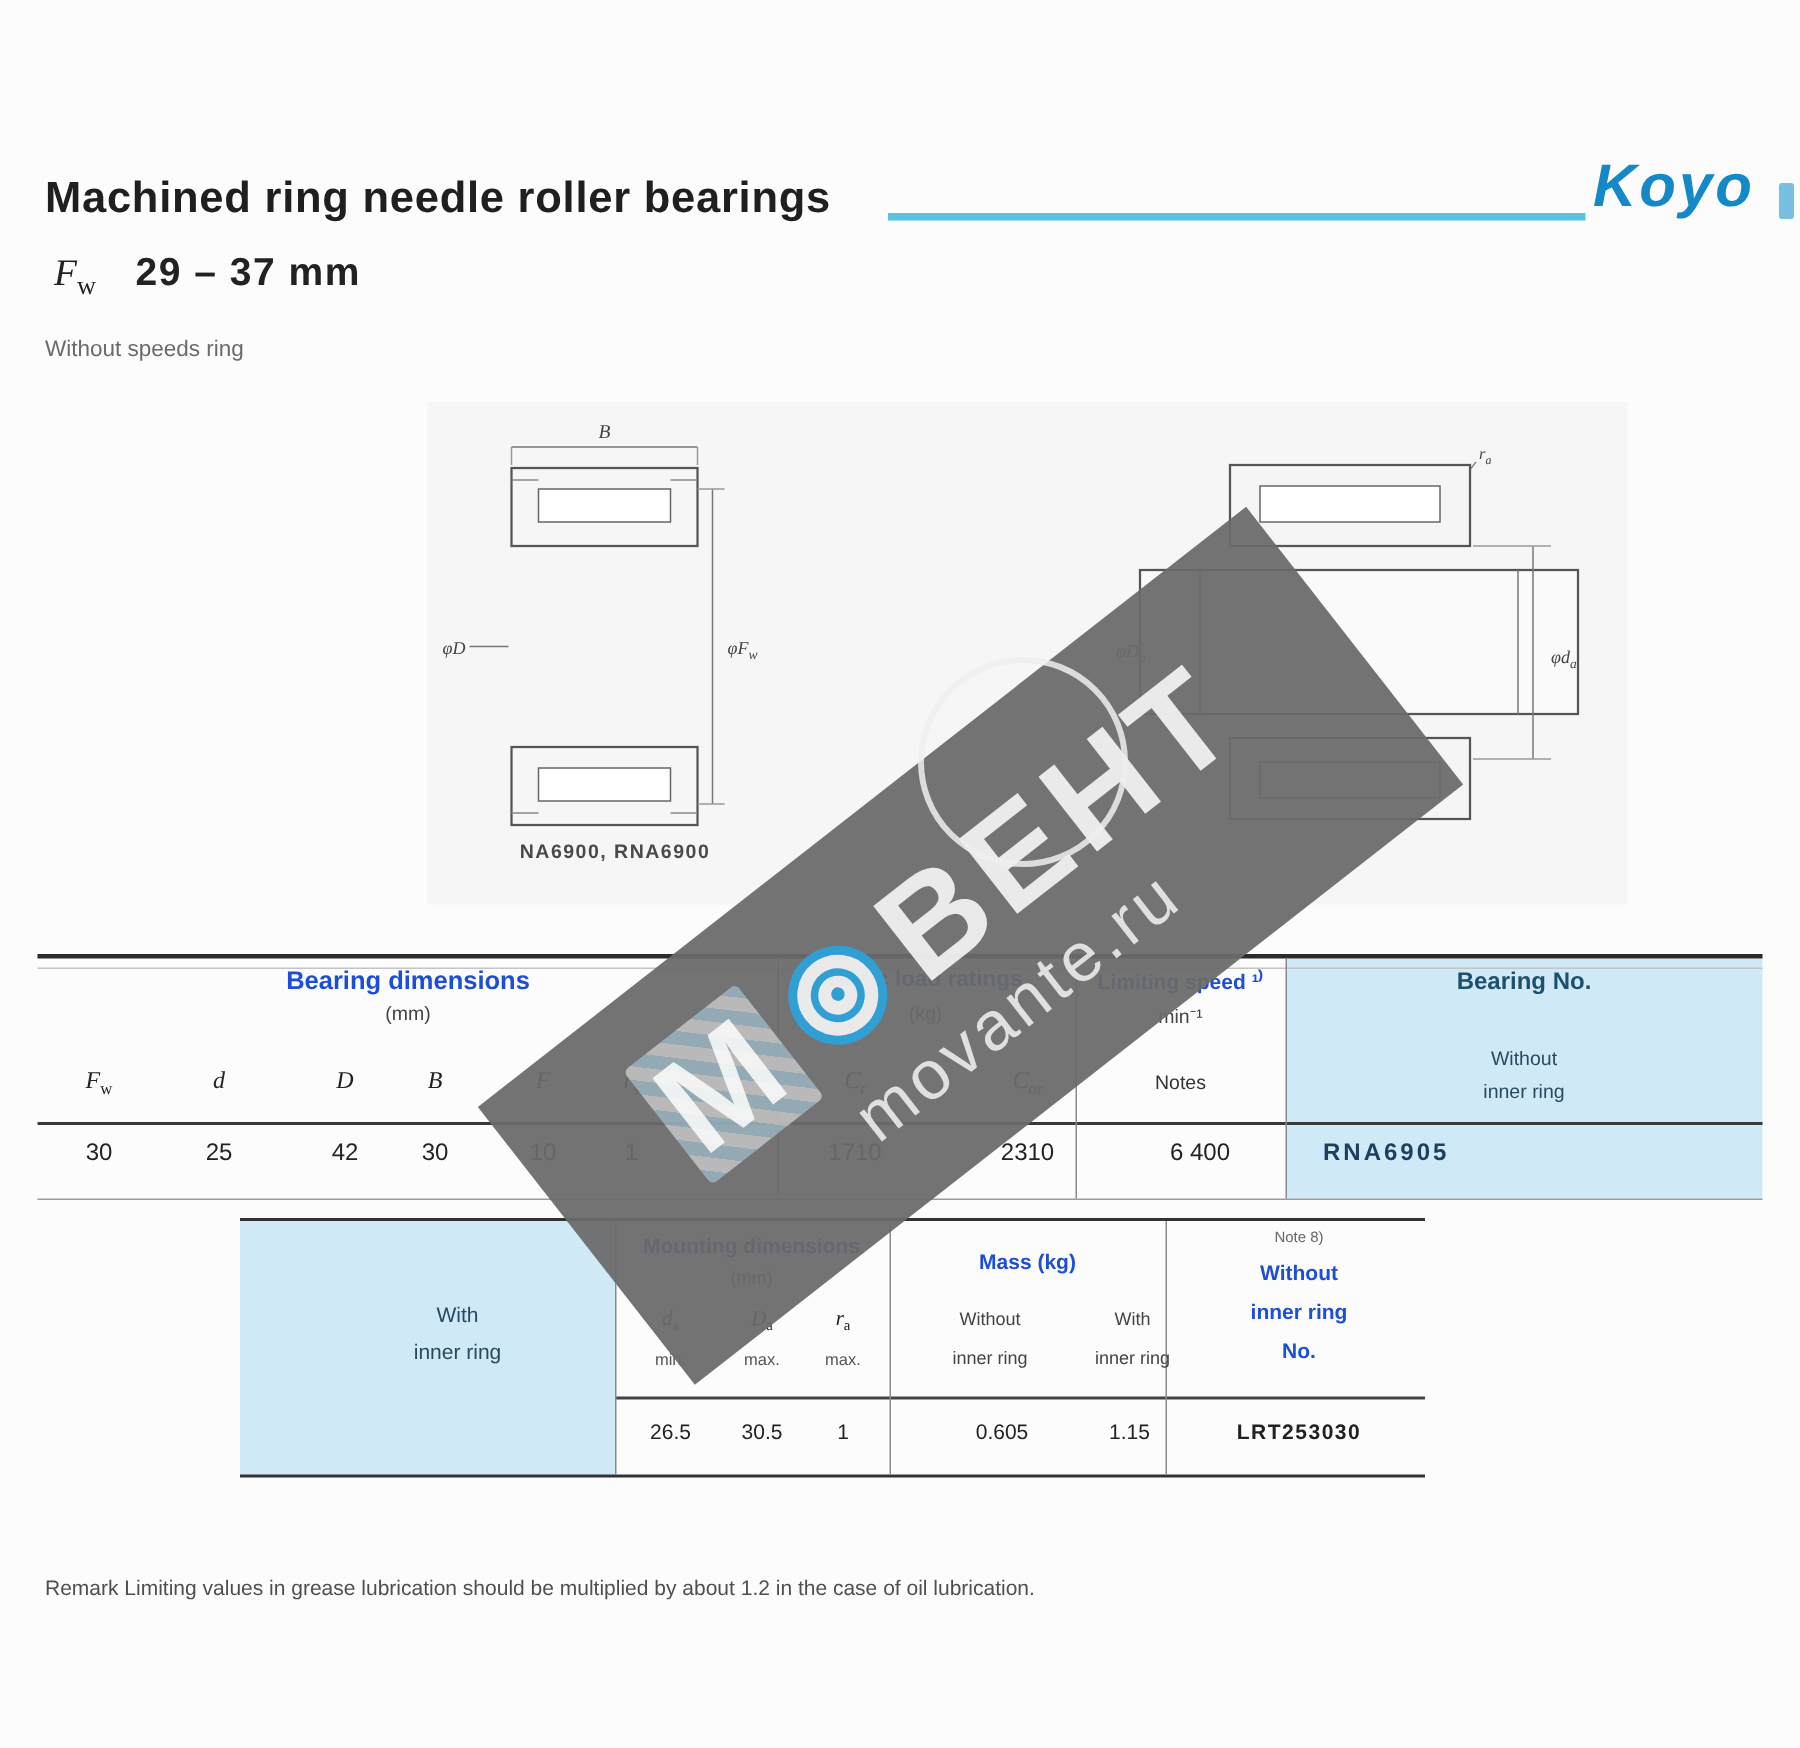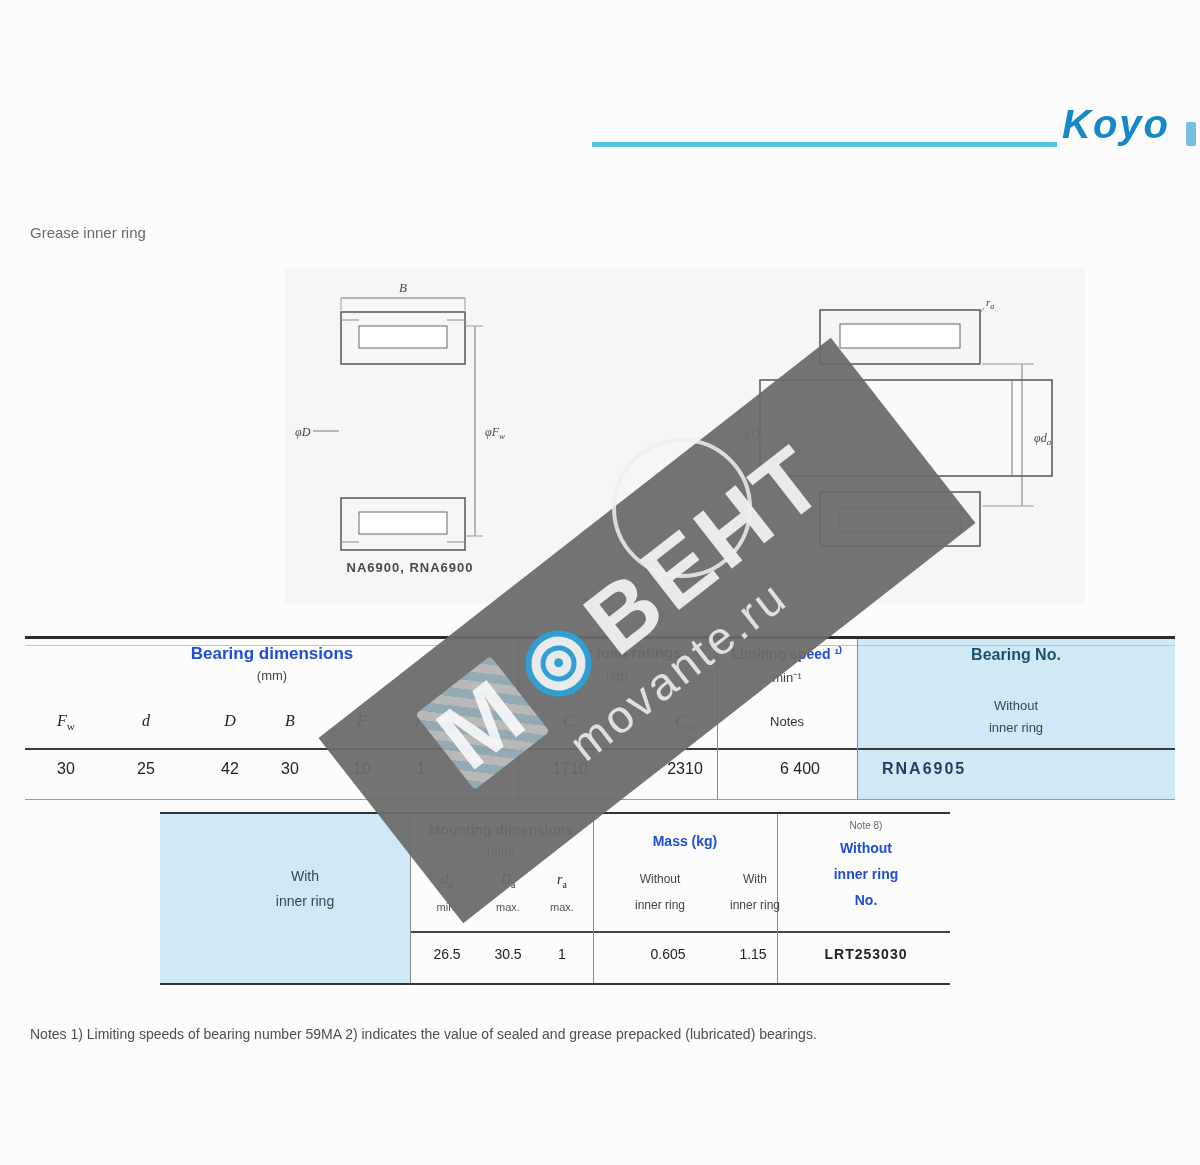--- a/index.html
+++ b/index.html
@@ -30,25 +30,30 @@
   .wm-circle{position:absolute;left:612px;top:438px;width:132px;height:132px;border-radius:50%;
              border:4px solid rgba(238,238,238,0.85);z-index:41;}
 </style>
 </head>
 <body>
 
 <div id="canvas">
 
   <div class="abs" style="left:285px;top:268px;width:800px;height:335px;background:#f1f1f1;opacity:.55;"></div>
 
+  <div class="lft" style="left:30px;top:116px;font-size:29px;font-weight:bold;color:#1f1f1f;letter-spacing:.5px;">Machined ring needle roller bearings</div>
   <div class="hline" style="left:592px;top:142px;width:465px;height:5px;background:#55c4dd;"></div>
   <div class="lft" style="left:1062px;top:102px;font-size:40px;font-weight:bold;font-style:italic;color:#1588c8;letter-spacing:2px;">Koyo</div>
   <div class="abs" style="left:1186px;top:122px;width:10px;height:24px;background:#2f9fd4;opacity:.65;border-radius:2px;"></div>
 
-  <div class="lft" style="left:30px;top:224px;font-size:15px;color:#6a6a6a;">Grease inner ring</div>
+  <div class="lft" style="left:36px;top:166px;">
+    <span class="sym" style="font-size:25px;"><i>F</i><sub>w</sub></span>
+    <span style="font-size:26px;font-weight:bold;color:#222;margin-left:22px;letter-spacing:1px;">29 – 37 mm</span>
+  </div>
+  <div class="lft" style="left:30px;top:224px;font-size:15px;color:#6a6a6a;">Without speeds ring</div>
 
   <svg class="abs" style="left:293px;top:280px;" width="235" height="300" viewBox="0 0 235 300">
     <text x="106" y="12" font-size="13">B</text>
     <line x1="48" y1="18" x2="172" y2="18" stroke="#777" stroke-width="1"></line>
     <line x1="48" y1="18" x2="48" y2="30" stroke="#999" stroke-width="1"></line>
     <line x1="172" y1="18" x2="172" y2="30" stroke="#999" stroke-width="1"></line>
     <rect x="48" y="32" width="124" height="52" fill="#f6f6f6" stroke="#555" stroke-width="1.5"></rect>
     <rect x="66" y="46" width="88" height="22" fill="#ffffff" stroke="#666" stroke-width="1"></rect>
     <line x1="48" y1="40" x2="66" y2="40" stroke="#888" stroke-width="1"></line>
     <line x1="154" y1="40" x2="172" y2="40" stroke="#888" stroke-width="1"></line>
@@ -155,21 +160,21 @@
   <div class="cell gtitle" style="left:866px;top:866px;font-size:14px;">inner ring</div>
   <div class="cell gtitle" style="left:866px;top:892px;font-size:14px;">No.</div>
 
   <div class="cell" style="left:447px;top:946px;font-size:14px;">26.5</div>
   <div class="cell" style="left:508px;top:946px;font-size:14px;">30.5</div>
   <div class="cell" style="left:562px;top:946px;font-size:14px;">1</div>
   <div class="cell" style="left:668px;top:946px;font-size:14px;">0.605</div>
   <div class="cell" style="left:753px;top:946px;font-size:14px;text-align:center;">1.15</div>
   <div class="cell" style="left:866px;top:946px;font-size:14px;font-weight:bold;color:#222;letter-spacing:1px;">LRT253030</div>
 
-  <div class="lft" style="left:30px;top:1026px;font-size:14px;color:#4f4f4f;">Notes    1) Limiting speeds of bearing number 59MA   2) indicates the value of sealed and grease prepacked (lubricated) bearings.</div>
+  <div class="lft" style="left:30px;top:1050px;font-size:14px;color:#4f4f4f;">Remark   Limiting values in grease lubrication should be multiplied by about 1.2 in the case of oil lubrication.</div>
 
   <div class="wm-band">
     <div class="wm-row1">
       <span class="wm-m">М</span>
       <span class="wm-target">
           <span class="wm-target-mid">
             <span class="wm-target-dot"></span>
           </span>
         </span>
       <span>ВЕНТ</span>

